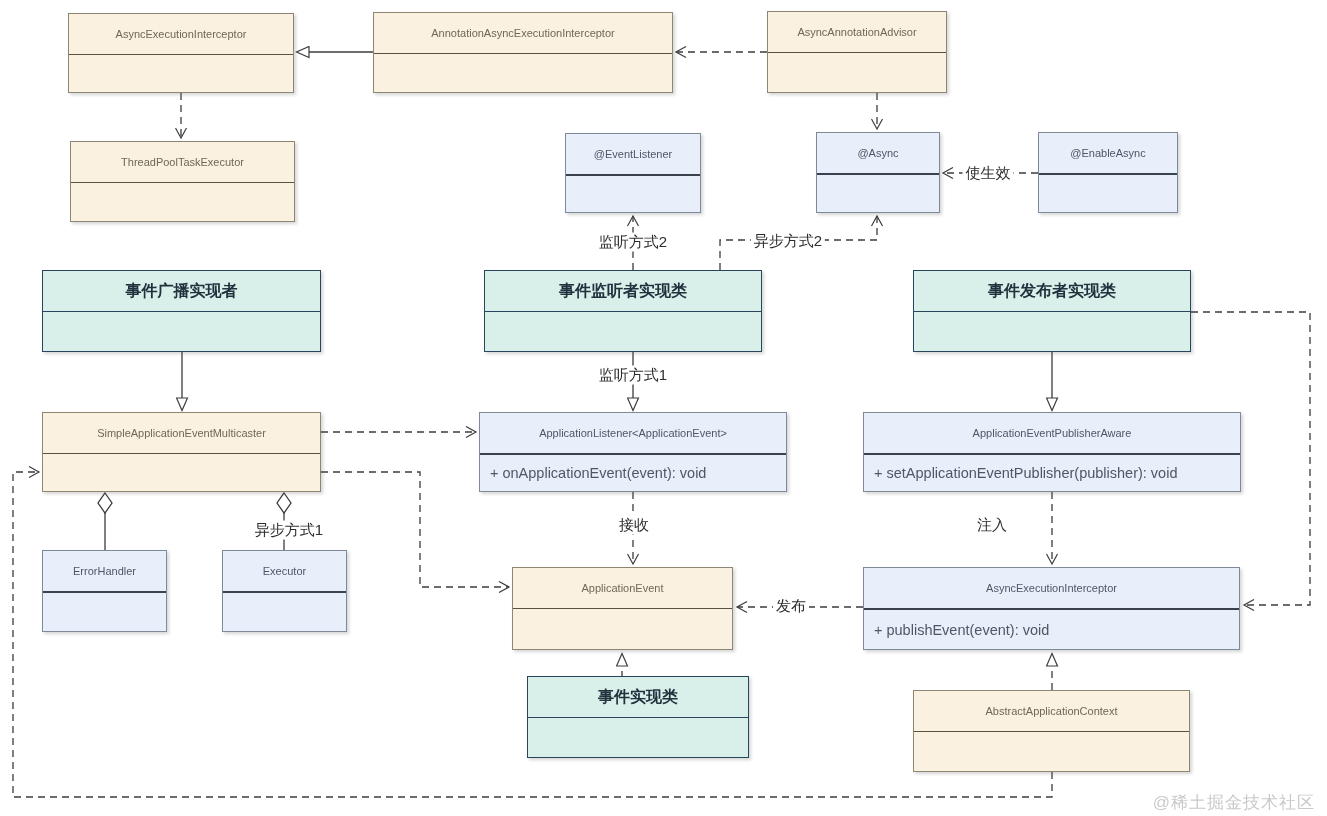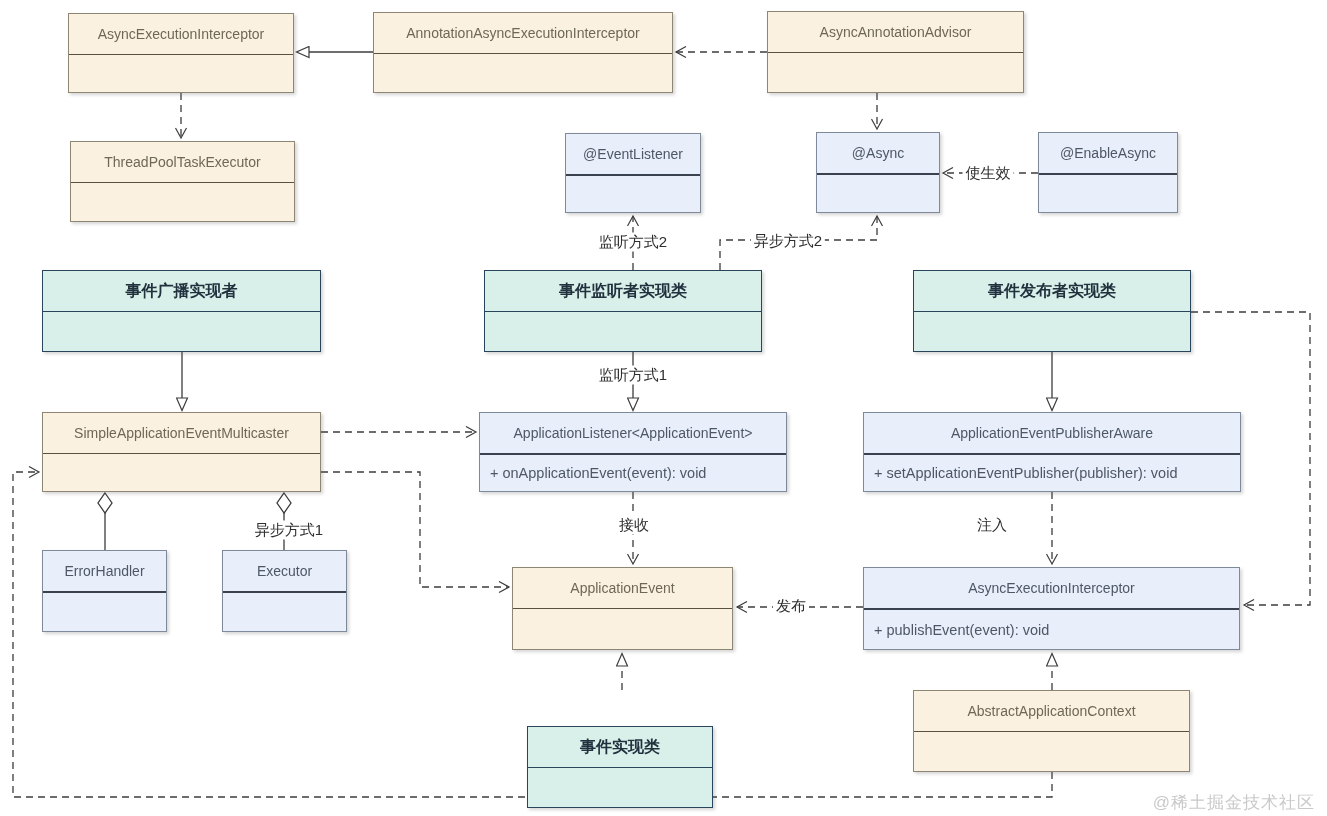--- a/index.html
+++ b/index.html
@@ -8,21 +8,21 @@
     font-family:"Liberation Sans","DejaVu Sans",sans-serif;
   }
   #stage{position:absolute;inset:0;width:1327px;height:816px;background:#ffffff;}
   .uml-box{
     position:absolute;box-sizing:border-box;
     box-shadow:2px 2px 3px rgba(90,90,90,.25);
     display:flex;flex-direction:column;
   }
   .uml-box .title{
     height:40px;flex:0 0 40px;display:flex;align-items:center;justify-content:center;
-    font-size:14px;white-space:nowrap;letter-spacing:0;
+    font-size:11px;white-space:nowrap;letter-spacing:0;
   }
   .uml-box .body{flex:1;display:flex;align-items:center;padding:4px 10px;font-size:14.5px;}
   .cream{background:#fbf1e0;border:1.5px solid #8d8673;}
   .cream .title{border-bottom:1.8px solid #5a523f;color:#6e6857;}
   .blue{background:#e9effa;border:1.7px solid #7e8999;}
   .blue .title{border-bottom:2px solid #3a424f;color:#4d5766;}
   .blue .body{color:#4d5766;}
   .green{background:#d8f0e9;border:1.2px solid #28455c;}
   .green .title{border-bottom:1.2px solid #28455c;color:#22313e;font-weight:600;font-size:16px;}
   svg#connectors{position:absolute;left:0;top:0;width:1327px;height:816px;pointer-events:none;}
@@ -80,21 +80,21 @@
   </svg>
 
   <div class="uml-box cream" style="left:68px;top:13px;width:226px;height:80px">
     <div class="title">AsyncExecutionInterceptor</div>
     <div class="body"></div>
   </div>
   <div class="uml-box cream" style="left:373px;top:12px;width:300px;height:81px">
     <div class="title">AnnotationAsyncExecutionInterceptor</div>
     <div class="body"></div>
   </div>
-  <div class="uml-box cream" style="left:767px;top:11px;width:257px;height:82px">
+  <div class="uml-box cream" style="left:767px;top:11px;width:180px;height:82px">
     <div class="title">AsyncAnnotationAdvisor</div>
     <div class="body"></div>
   </div>
   <div class="uml-box cream" style="left:70px;top:141px;width:225px;height:81px">
     <div class="title">ThreadPoolTaskExecutor</div>
     <div class="body"></div>
   </div>
   <div class="uml-box blue" style="left:565px;top:133px;width:136px;height:80px">
     <div class="title">@EventListener</div>
     <div class="body"></div>
@@ -140,21 +140,21 @@
     <div class="body"></div>
   </div>
   <div class="uml-box cream" style="left:512px;top:567px;width:221px;height:83px">
     <div class="title">ApplicationEvent</div>
     <div class="body"></div>
   </div>
   <div class="uml-box blue" style="left:863px;top:567px;width:377px;height:83px">
     <div class="title">AsyncExecutionInterceptor</div>
     <div class="body">+ publishEvent(event): void</div>
   </div>
-  <div class="uml-box green" style="left:527px;top:726px;width:186px;height:82px">
+  <div class="uml-box green" style="left:527px;top:676px;width:222px;height:82px">
     <div class="title">事件实现类</div>
     <div class="body"></div>
   </div>
   <div class="uml-box cream" style="left:913px;top:690px;width:277px;height:82px">
     <div class="title">AbstractApplicationContext</div>
     <div class="body"></div>
   </div>
 
   <div class="edge-label" style="left:633px;top:242px">监听方式2</div>
   <div class="edge-label" style="left:788px;top:241px">异步方式2</div>

